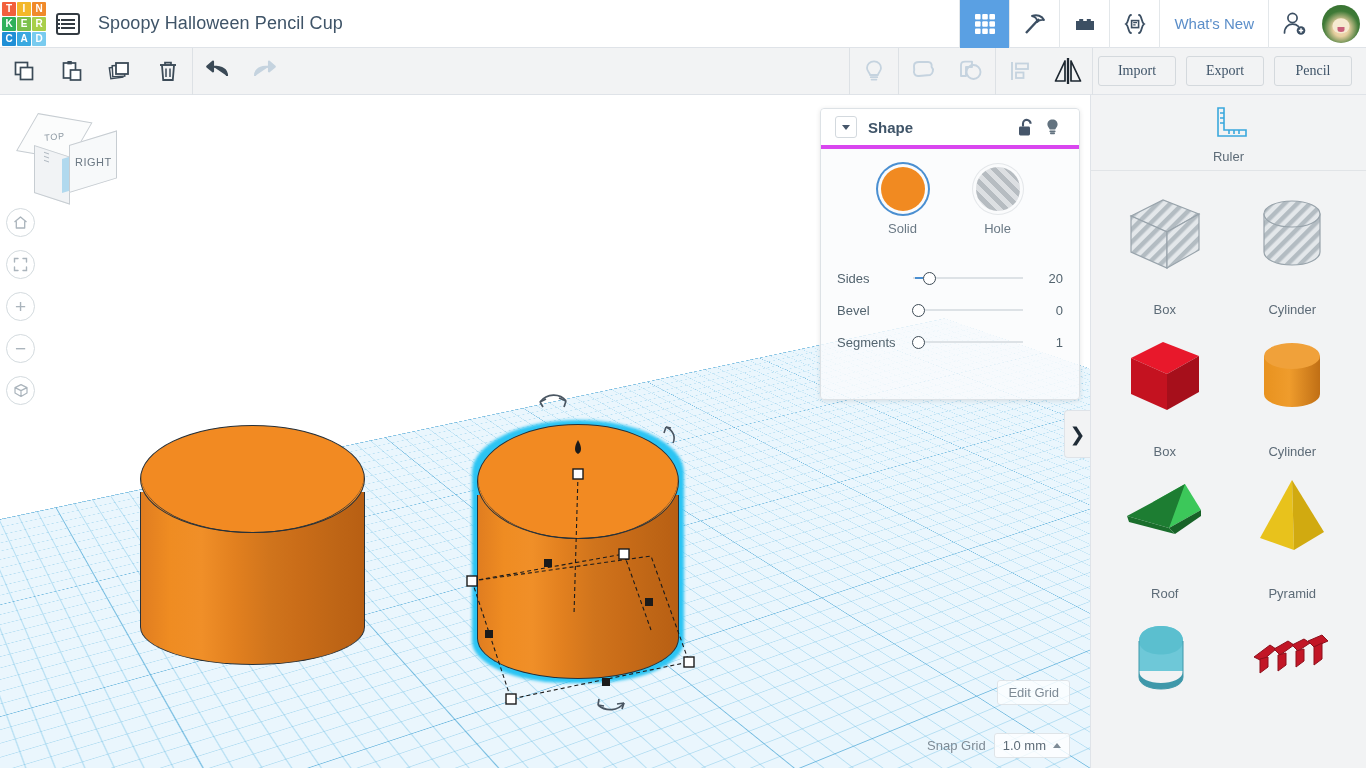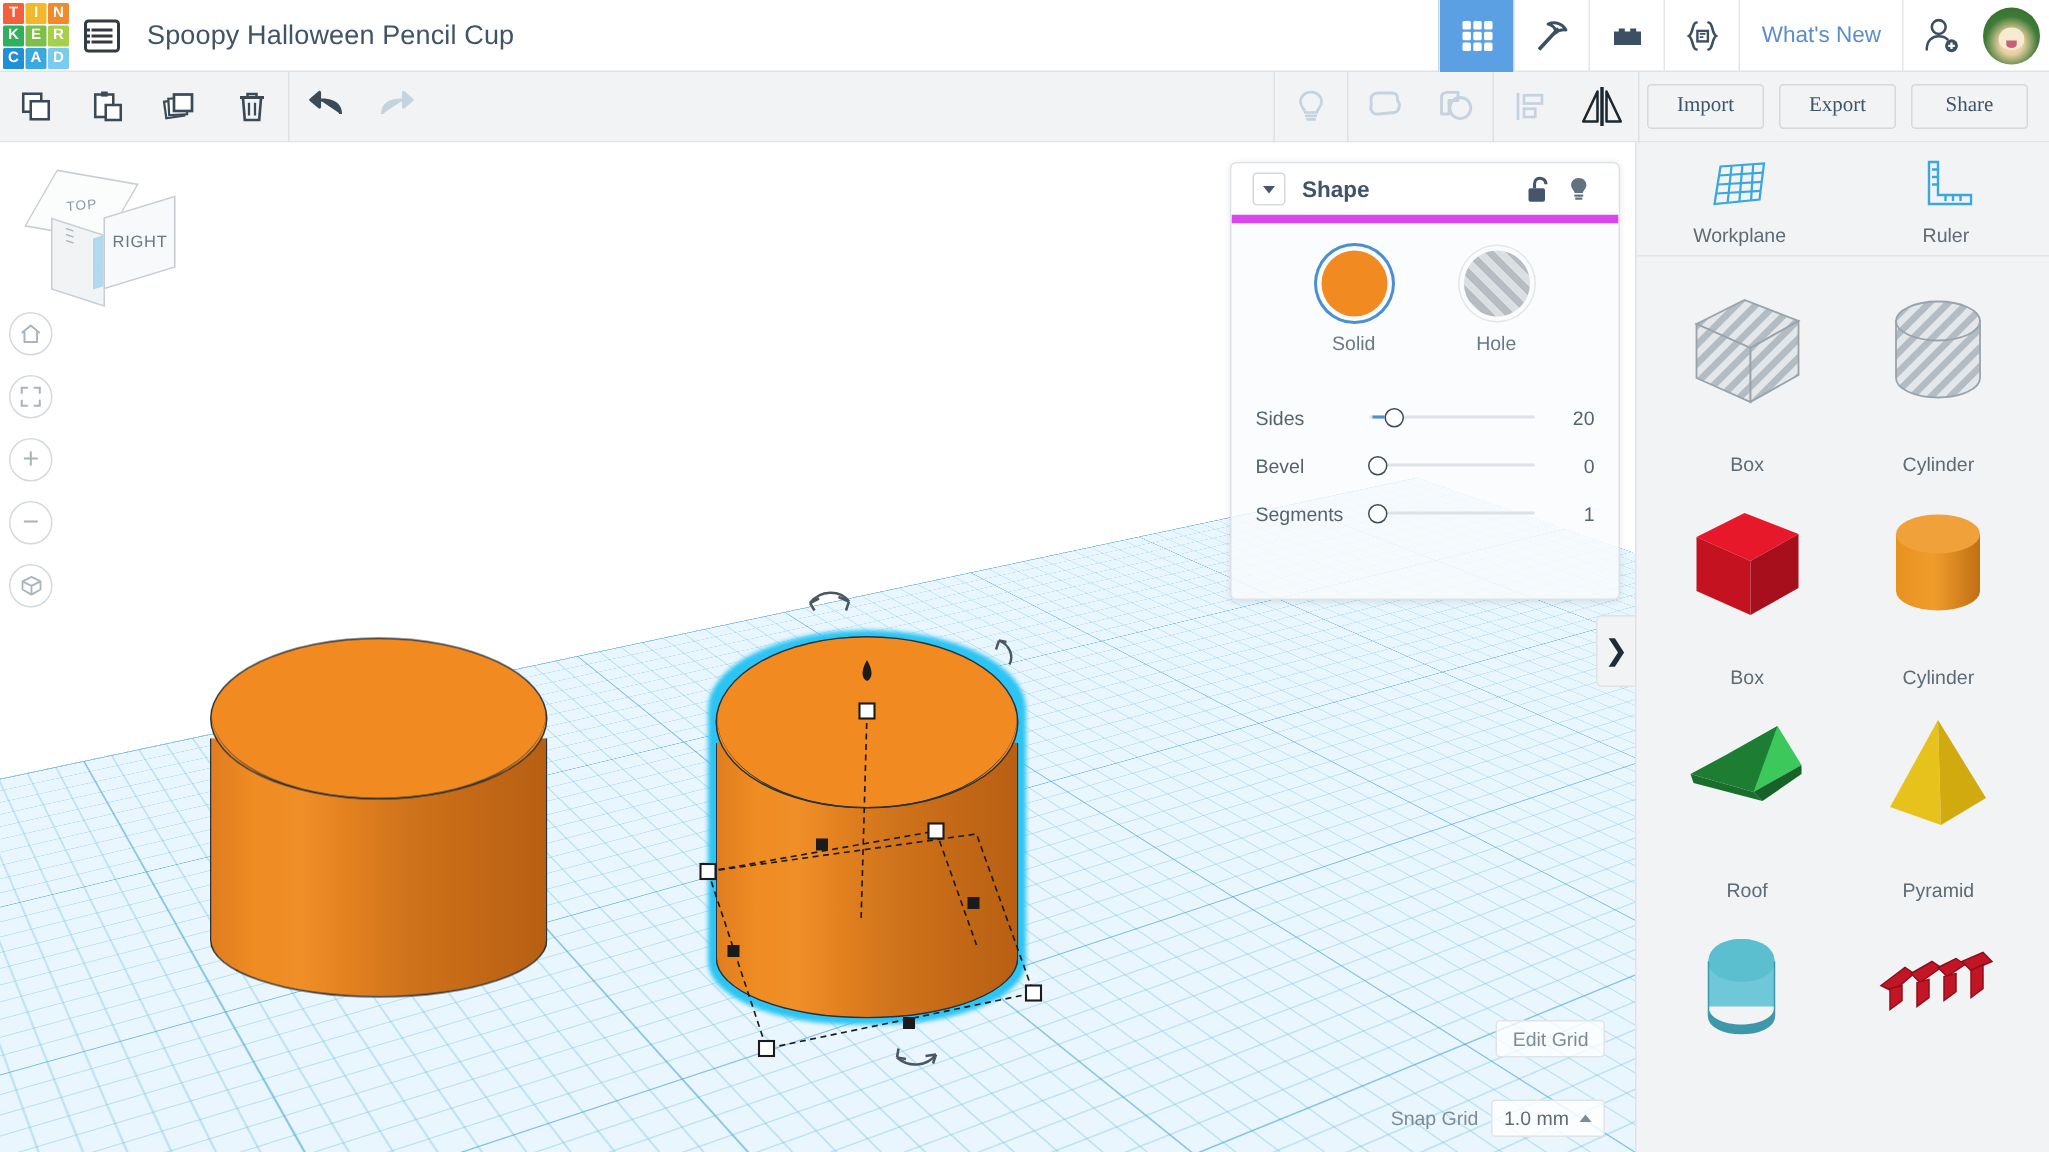--- a/index.html
+++ b/index.html
@@ -224,21 +224,21 @@
 
   
   .shape-panel {
     position: absolute; left: 820px; top: 108px; width: 260px; height: 292px;
     background: rgba(250,251,252,.80);
     border: 1px solid #dde2e6; border-radius: 4px;
     box-shadow: 0 1px 5px rgba(0,0,0,.10);
   }
   .sp-head {
     height: 40px; display: flex; align-items: center; padding: 0 14px;
-    border-bottom: 6px solid #d946ef; background: rgba(255,255,255,.92);
+    border-bottom: 4px solid #d946ef; background: rgba(255,255,255,.92);
     border-radius: 4px 4px 0 0;
   }
   .sp-collapse {
     width: 22px; height: 22px; border: 1px solid #d3d9de; border-radius: 3px;
     background: #ffffff; display: flex; align-items: center; justify-content: center;
     cursor: pointer;
   }
   .caret-dn { width: 0; height: 0; border-left: 4px solid transparent;
     border-right: 4px solid transparent; border-top: 5px solid #46566a; }
   .sp-title { font-size: 15px; font-weight: bold; color: #3f5468; margin-left: 11px; }
@@ -462,21 +462,21 @@
       <svg width="34" height="30" viewBox="0 0 34 30">
         <path d="M17 2 V28" stroke="#1d2730" stroke-width="2.3"></path>
         <path d="M14 5 L14 25 L4.5 25 Z" fill="none" stroke="#1d2730" stroke-width="1.7" stroke-linejoin="round"></path>
         <path d="M20 5 L20 25 L29.5 25 Z" fill="none" stroke="#1d2730" stroke-width="1.7" stroke-linejoin="round"></path>
       </svg>
     </div>
     <div class="tb-sep"></div>
 
     <button class="tb-text-btn">Import</button>
     <button class="tb-text-btn">Export</button>
-    <button class="tb-text-btn" style="margin-right:14px">Share</button>
+    <button class="tb-text-btn" style="margin-right:14px">Pencil</button>
   </div>
 
   <div class="viewport">
     <div class="workplane"></div>
     <div class="vp-fade-top"></div>
 
     <div class="cyl" style="left:140px; top:330px; width:225px; height:240px;">
       <div class="side"></div>
       <div class="top"></div>
       <div class="toplip"></div>
@@ -630,30 +630,20 @@
             <div class="sl-knob" style="left:-1px"></div>
           </div>
           <div class="sl-val">1</div>
         </div>
       </div>
     </div>
   </div>
 
   <div class="sidebar">
     <div class="sb-tools">
-      <div class="sb-tool">
-        <svg width="44" height="38" viewBox="0 0 44 38">
-          <g stroke="#3aa8dd" stroke-width="1.5" fill="none">
-            <path d="M9 6 L38 4 L35 28 L5 31 Z"></path>
-            <path d="M16.4 5.5 L13.8 29.6 M23.6 5 L21.6 29 M30.8 4.5 L29.4 28.4"></path>
-            <path d="M8.2 12 L37.3 10.1 M7.4 18 L36.6 16.2 M6.6 24 L35.9 22.3"></path>
-          </g>
-        </svg>
-        <div class="sb-tool-label">Workplane</div>
-      </div>
       <div class="sb-tool">
         <svg width="44" height="38" viewBox="0 0 44 38">
           <g stroke="#3aa8dd" stroke-width="1.6" fill="none">
             <path d="M11 3 H17 V25 H39 V31 H11 Z"></path>
             <path d="M17 8 H13 M17 13 H13 M17 18 H13"></path>
             <path d="M22 25 V29 M27 25 V29 M32 25 V29"></path>
           </g>
         </svg>
         <div class="sb-tool-label">Ruler</div>
       </div>

